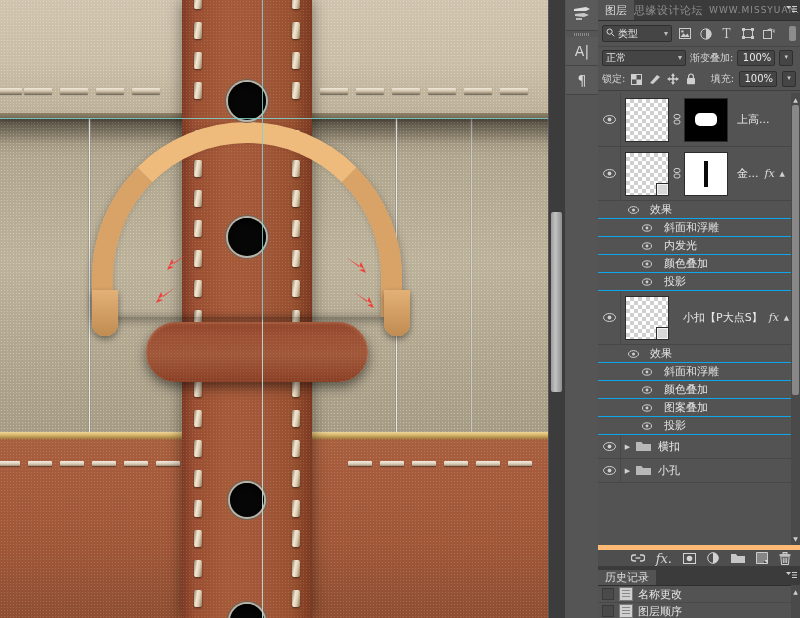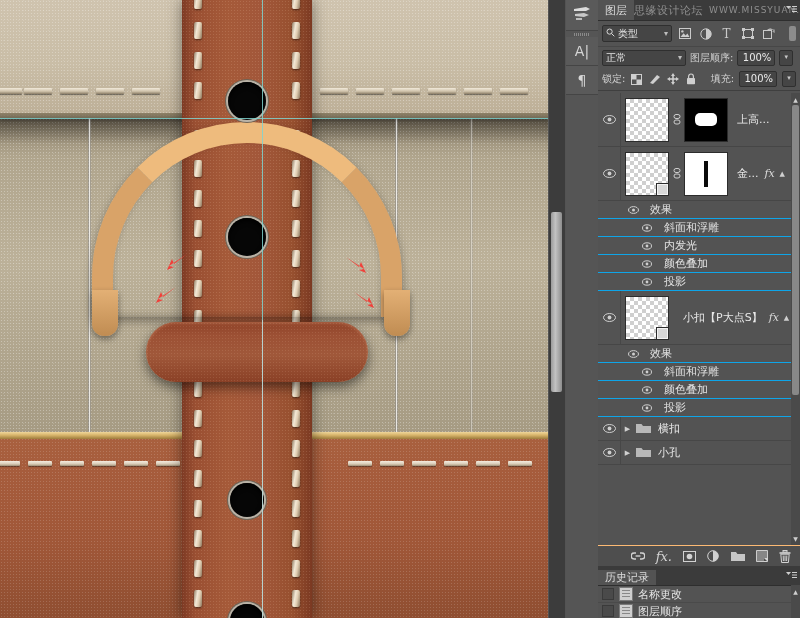--- a/index.html
+++ b/index.html
@@ -306,21 +306,21 @@
     position:absolute;right:0;top:0;width:9px;height:452px;background:#4a4a4a;
   }
   .listthumb{
     position:absolute;right:1px;width:7px;border-radius:2px;background:#888888;
   }
   .arrbtn{position:absolute;right:1px;width:7px;height:9px;color:#cfcfcf;font-size:6px;text-align:center;line-height:9px;}
 
   
   .btnbar{
     position:absolute;left:0;top:545px;width:202px;height:21px;background:#4e4e4e;
-    border-top:1px solid #fdba74;display:flex;align-items:center;justify-content:flex-end;gap:11px;
+    border-top:5px solid #fdba74;display:flex;align-items:center;justify-content:flex-end;gap:11px;
     padding-right:9px;box-sizing:border-box;
   }
   .bb{color:#d2d2d2;font-size:12px;display:flex;align-items:center;}
 
   
   .histpanel{
     position:absolute;left:0;top:566px;width:202px;height:52px;background:#535353;
   }
   .histtabs{
     height:19px;background:#3b3b3b;display:flex;align-items:flex-end;position:relative;
@@ -558,21 +558,21 @@
           </svg>
       </span>
       <div class="toggle-pill"></div>
     </div>
 
     <div class="modrow">
       <div class="blendsel">
         <span>正常</span>
         <span class="spin">▾</span>
       </div>
-      <span class="lbl">图层顺序:</span>
+      <span class="lbl">渐变叠加:</span>
       <span class="numfield">100%</span>
       <span class="numdrop">▾</span>
     </div>
 
     <div class="lockrow">
       <span class="lbl">锁定:</span>
       <span class="lock-ic">
         <svg width="11" height="11" viewBox="0 0 11 11">
             <rect x="0.5" y="0.5" width="10" height="10" fill="none" stroke="#cfcfcf"></rect>
             <rect x="1" y="1" width="4.5" height="4.5" fill="#cfcfcf"></rect>
@@ -741,20 +741,29 @@
         </div>
         <div class="fxtext" style="padding-left:6px">颜色叠加</div>
       </div>
       <div class="fxrow">
         <div class="eye" style="width:auto;padding-left:38px">
           <svg width="10" height="8" viewBox="0 0 10 8">
               <ellipse cx="5" cy="4" rx="4.5" ry="3.2" fill="none" stroke="#cfcfcf"></ellipse>
               <circle cx="5" cy="4" r="1.4" fill="#cfcfcf"></circle>
             </svg>
         </div>
+        <div class="fxtext" style="padding-left:6px">图案叠加</div>
+      </div>
+      <div class="fxrow">
+        <div class="eye" style="width:auto;padding-left:38px">
+          <svg width="10" height="8" viewBox="0 0 10 8">
+              <ellipse cx="5" cy="4" rx="4.5" ry="3.2" fill="none" stroke="#cfcfcf"></ellipse>
+              <circle cx="5" cy="4" r="1.4" fill="#cfcfcf"></circle>
+            </svg>
+        </div>
         <div class="fxtext" style="padding-left:6px">投影</div>
       </div>
 
       <div class="grouprow">
         <div class="eye">
           <svg width="13" height="9" viewBox="0 0 13 9">
               <ellipse cx="6.5" cy="4.5" rx="6" ry="4" fill="none" stroke="#cfcfcf"></ellipse>
               <circle cx="6.5" cy="4.5" r="1.9" fill="#cfcfcf"></circle>
             </svg>
         </div>

